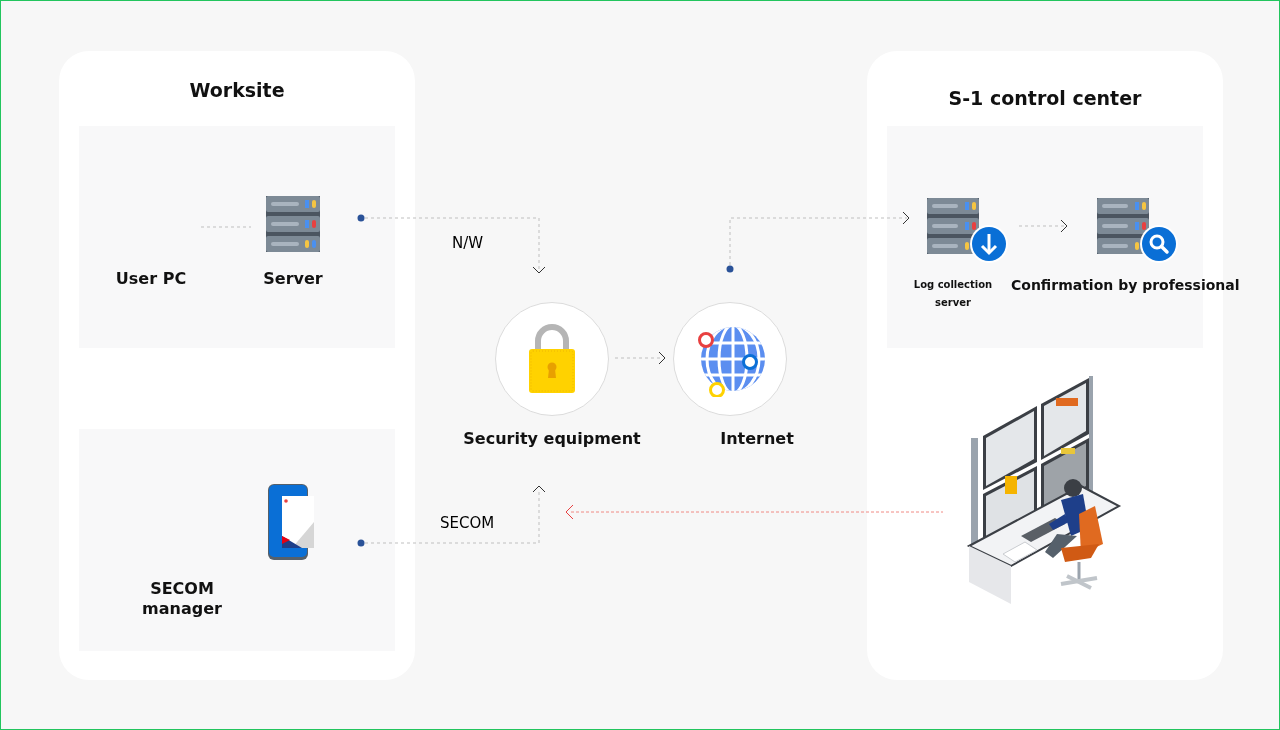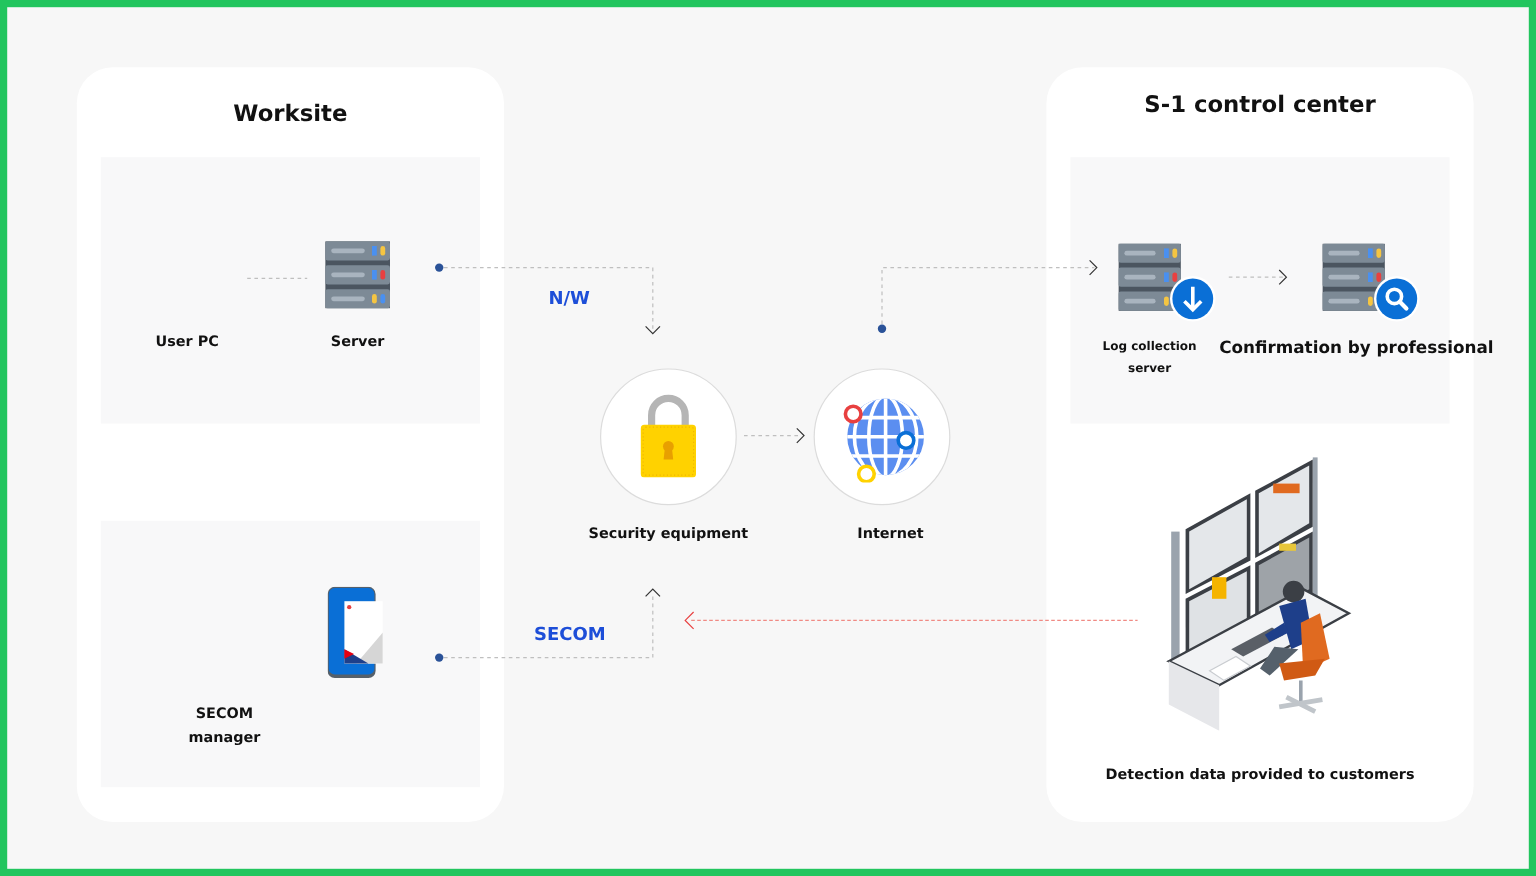--- a/index.html
+++ b/index.html
@@ -5,38 +5,38 @@
   * { box-sizing: border-box; margin: 0; padding: 0; }
   html, body { width: 1280px; height: 730px; overflow: hidden; }
   body {
     font-family: "DejaVu Sans", "Liberation Sans", sans-serif;
     background: #f7f7f7;
     position: relative;
     color: #111;
   }
   .frame {
     position: absolute; left: 0; top: 0; width: 1280px; height: 730px;
-    border: 6px solid #22c55e; background: #f7f7f7; padding-left: 30px;
+    border: 1px solid #22c55e; background: #f7f7f7; padding-left: 30px;
   }
   .panel {
     position: absolute; background: #ffffff; border-radius: 30px;
   }
   .panel-title {
     position: absolute; left: 0; right: 0; text-align: center;
     font-weight: bold; font-size: 19px; color: #111;
   }
   .inner {
     position: absolute; background: #f8f8f9;
   }
   .label {
-    position: absolute; font-weight: bold; font-size: 12px; text-align: center;
+    position: absolute; font-weight: bold; font-size: 16px; text-align: center;
     line-height: 20px; color: #111; white-space: nowrap;
   }
   .conn-label {
-    position: absolute; font-weight: bold; font-size: 15px; color: #1d4ed8;
+    position: absolute; font-weight: normal; font-size: 15px; color: #000000;
   }
   .icon { position: absolute; }
   .circle {
     position: absolute; width: 114px; height: 114px; border-radius: 50%;
     background: #fff; border: 1px solid #dcdcdc;
   }
   svg.lines { position: absolute; left: 0; top: 0; pointer-events: none; }
 </style>
 </head>
 <body>
@@ -118,24 +118,24 @@
         <line x1="4" y1="54" x2="76" y2="54"></line>
         <line x1="40" y1="4" x2="40" y2="72"></line>
         <ellipse cx="40" cy="38" rx="14" ry="34"></ellipse>
         <ellipse cx="40" cy="38" rx="26" ry="34"></ellipse>
       </g>
       <circle cx="13" cy="19" r="6.5" fill="#fff" stroke="#e84040" stroke-width="3"></circle>
       <circle cx="57" cy="41" r="6.5" fill="#fff" stroke="#0a6fd6" stroke-width="3"></circle>
       <circle cx="24" cy="69" r="6.5" fill="#fff" stroke="#ffd200" stroke-width="3"></circle>
     </svg>
   </div>
-  <div class="label" style="left:686px; top:428px; width:100px;">Internet</div>
+  <div class="label" style="left:706px; top:428px; width:100px;">Internet</div>
 
   <div class="panel" style="left:866px; top:50px; width:356px; height:629px;">
-    <div class="panel-title" style="top:20px;text-align:center;">S-1 control center</div>
+    <div class="panel-title" style="top:36px;text-align:center;">S-1 control center</div>
   </div>
   <div class="inner" style="left:886px; top:125px; width:316px; height:222px;"></div>
 
   <div class="icon" style="left:926px; top:197px; width:82px; height:66px;">
     <svg width="82" height="66" viewBox="0 0 82 66">
       <rect x="0" y="0" width="52" height="56" fill="#4b5560"></rect>
       <rect x="0" y="0" width="52" height="16" rx="2" fill="#7d8a96"></rect>
       <rect x="0" y="20" width="52" height="16" rx="2" fill="#7d8a96"></rect>
       <rect x="0" y="40" width="52" height="16" rx="2" fill="#7d8a96"></rect>
       <rect x="5" y="6" width="26" height="4" rx="2" fill="#a9b4bf"></rect>
@@ -210,21 +210,20 @@
       <polygon points="88,148 104,138 108,146 92,154" fill="#1e3f8a"></polygon>
       <polygon points="96,158 116,160 92,182 84,176" fill="#55606b"></polygon>
 
       <polygon points="118,138 134,130 142,168 120,178" fill="#e06a20"></polygon>
       <polygon points="100,172 138,168 130,182 104,186" fill="#d05a14"></polygon>
       <line x1="118" y1="186" x2="118" y2="204" stroke="#9aa3ad" stroke-width="3"></line>
       <line x1="100" y1="208" x2="136" y2="202" stroke="#c0c5ca" stroke-width="4"></line>
       <line x1="106" y1="200" x2="130" y2="212" stroke="#c0c5ca" stroke-width="4"></line>
     </svg>
   </div>
-  <div class="label" style="left:866px; top:629px; width:356px;">Detection data provided to customers</div>
 
   <svg class="lines" width="1280" height="730">
 
     <line x1="200" y1="226" x2="250" y2="226" stroke="#bfbfbf" stroke-width="1" stroke-dasharray="3 3"></line>
 
     <circle cx="360" cy="217" r="3.5" fill="#2a5298"></circle>
     <polyline points="364,217 538,217 538,268" fill="none" stroke="#bfbfbf" stroke-width="1" stroke-dasharray="3 3"></polyline>
     <polyline points="532,266 538,272 544,266" fill="none" stroke="#333" stroke-width="1"></polyline>
 
     <circle cx="360" cy="542" r="3.5" fill="#2a5298"></circle>

